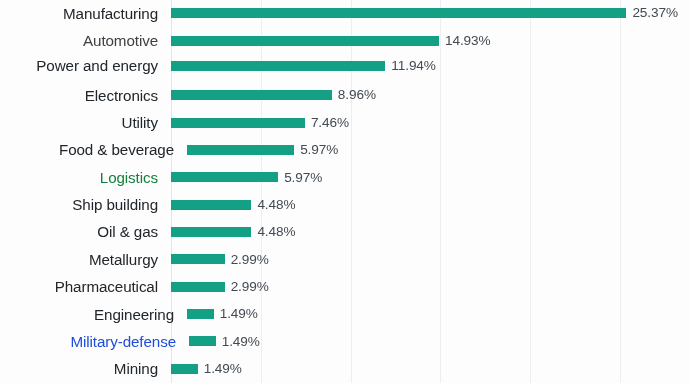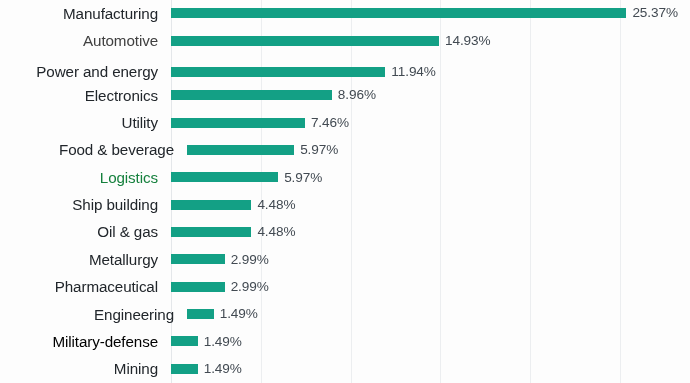--- a/index.html
+++ b/index.html
@@ -118,21 +118,21 @@
           <div class="value-label" style="color: rgb(66, 74, 82);">25.37%</div>
         </div>
       </div>
       <div class="row" style="top: 26.86px;">
         <div class="cat-label" style="color: #404040;">Automotive</div>
         <div class="bar-wrap">
           <div class="bar" style="width: 267.993px; background: rgb(19, 160, 133);"></div>
           <div class="value-label" style="color: rgb(66, 74, 82);">14.93%</div>
         </div>
       </div>
-      <div class="row" style="top: 58px;">
+      <div class="row" style="top: 52px;">
         <div class="cat-label" style="color: rgb(33, 38, 43);">Power and energy</div>
         <div class="bar-wrap">
           <div class="bar" style="width: 214.323px; background: rgb(19, 160, 133);"></div>
           <div class="value-label" style="color: rgb(66, 74, 82);">11.94%</div>
         </div>
       </div>
       <div class="row" style="top: 81.58px;">
         <div class="cat-label" style="color: rgb(33, 38, 43);">Electronics</div>
         <div class="bar-wrap">
           <div class="bar" style="width: 160.832px; background: rgb(19, 160, 133);"></div>
@@ -189,21 +189,21 @@
         </div>
       </div>
       <div class="row" style="top: 300.46px; padding-left: 16px;">
         <div class="cat-label" style="color: rgb(33, 38, 43);">Engineering</div>
         <div class="bar-wrap">
           <div class="bar" style="width: 26.7455px; background: rgb(19, 160, 133);"></div>
           <div class="value-label" style="color: rgb(66, 74, 82);">1.49%</div>
         </div>
       </div>
       <div class="row" style="top: 327.82px;">
-        <div class="cat-label" style="color: #000000;">Military-defense</div>
+        <div class="cat-label" style="color: #1d4ed8; margin-left: 18px;">Military-defense</div>
         <div class="bar-wrap">
           <div class="bar" style="width: 26.7455px; background: rgb(19, 160, 133);"></div>
           <div class="value-label" style="color: rgb(66, 74, 82);">1.49%</div>
         </div>
       </div>
       <div class="row" style="top: 355.18px;">
         <div class="cat-label" style="color: rgb(33, 38, 43);">Mining</div>
         <div class="bar-wrap">
           <div class="bar" style="width: 26.7455px; background: rgb(19, 160, 133);"></div>
           <div class="value-label" style="color: rgb(66, 74, 82);">1.49%</div>

